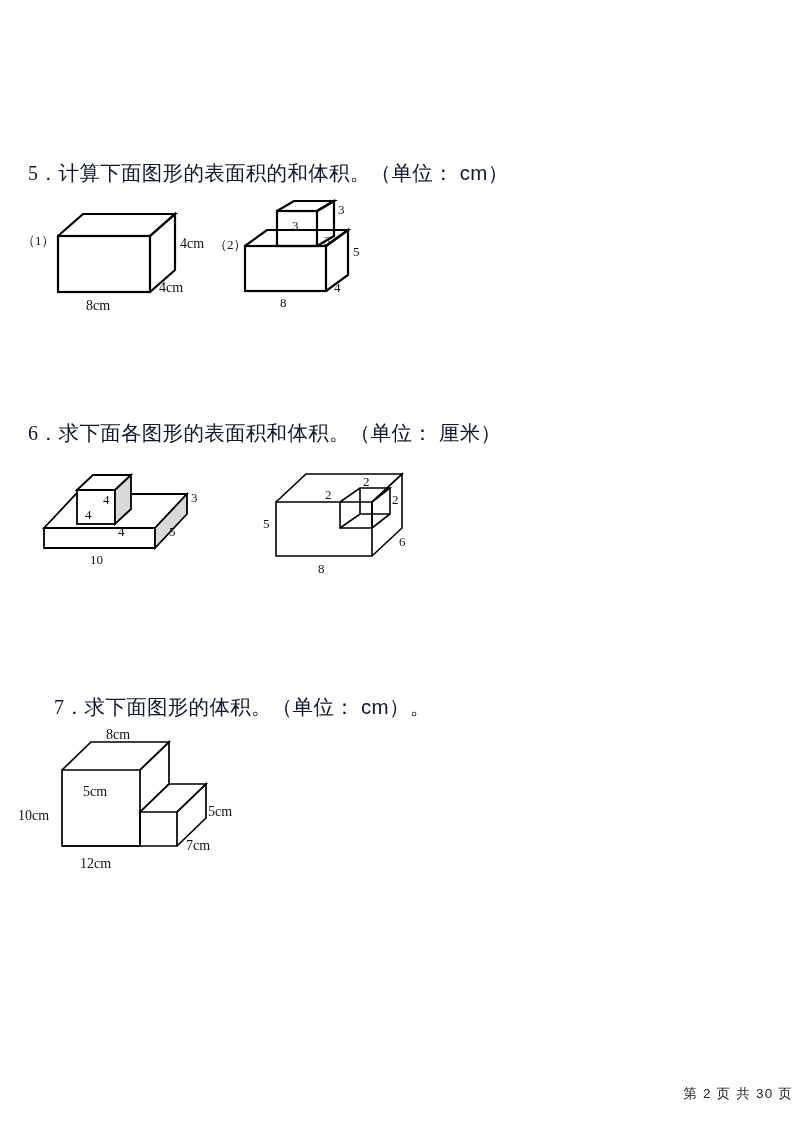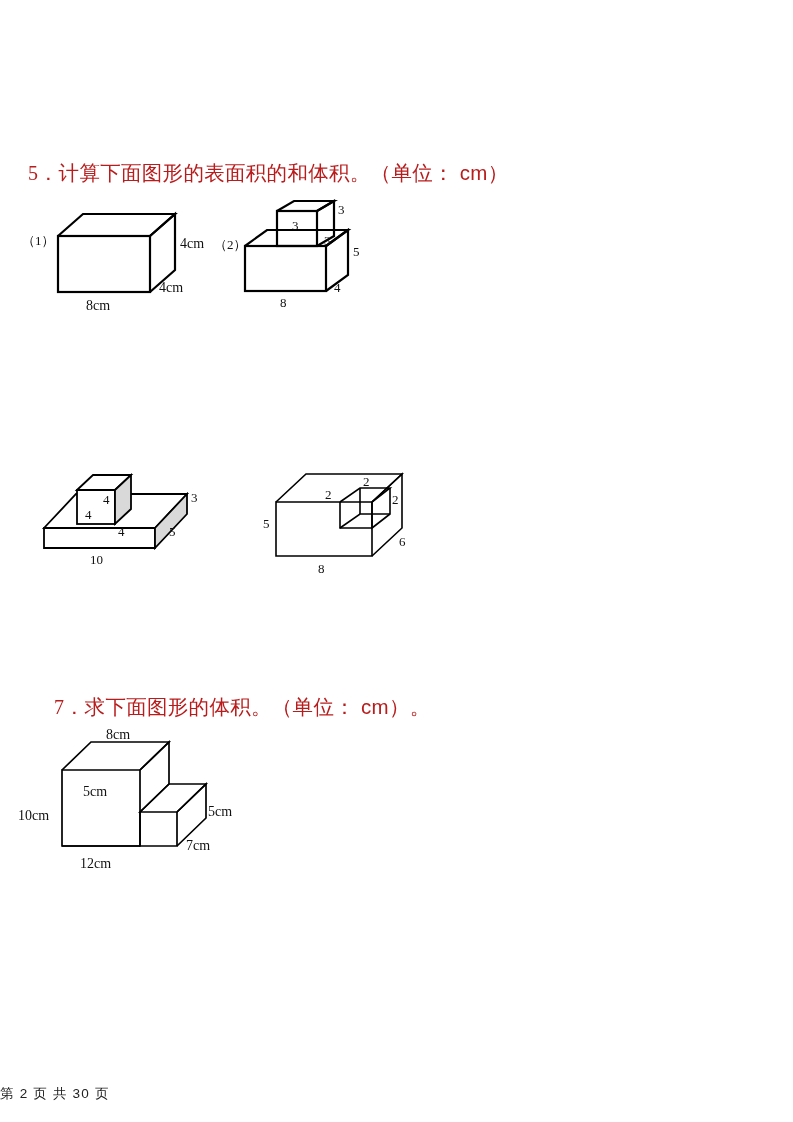--- a/index.html
+++ b/index.html
@@ -23,21 +23,21 @@
   }
 
   
   .question {
     position: absolute;
     left: 28px;
     font-size: 20.5px;
     line-height: 1.3;
     letter-spacing: 0.3px;
     white-space: nowrap;
-    color: #b91c1c;
+    color: #0f172a;
   }
   .q-num {
     font-family: "Liberation Serif", "DejaVu Serif", serif;
     font-size: 20px;
   }
 
   
   .figure-block {
     position: absolute;
   }
@@ -54,21 +54,21 @@
     fill: #111111;
   }
   .lbl-lg { font-size: 14px; }
   .lbl-sm { font-size: 13px; }
 
   
   .footer {
     position: absolute;
     left: 0;
     right: 0;
-    text-align: left;
+    text-align: right;
     font-size: 13.5px;
     color: #222;
     letter-spacing: 1.2px;
     font-family: "Liberation Sans", "DejaVu Sans", sans-serif;
   }
 </style>
 </head>
 <body>
 
 <div class="page">
@@ -113,20 +113,23 @@
       </g>
       <text class="lbl-sm" x="78" y="30">3</text>
       <text class="lbl-sm" x="124" y="14">3</text>
       <text class="lbl-sm" x="110" y="45">3</text>
       <text class="lbl-sm" x="139" y="56">5</text>
       <text class="lbl-sm" x="120" y="92">4</text>
       <text class="lbl-sm" x="66" y="107">8</text>
     </svg>
   </div>
 
+  <div class="question" style="top:420px;">
+    <span class="q-num">6．</span><span>求下面各图形的表面积和体积。（单位： 厘米）</span>
+  </div>
 
   <div class="figure-block" style="left:32px; top:466px;">
     <svg width="195" height="105" viewBox="0 0 195 105">
 
       <path d="M12 62 L44 28 L155 28 L123 62 Z" fill="#ffffff" stroke="#000000" stroke-width="1.8"></path>
 
       <path d="M12 62 L123 62 L123 82 L12 82 Z" fill="#ffffff" stroke="#000000" stroke-width="1.8"></path>
 
       <path d="M123 62 L155 28 L155 48 L123 82 Z" fill="#d9d9d9" stroke="#000000" stroke-width="1.8"></path>
 

